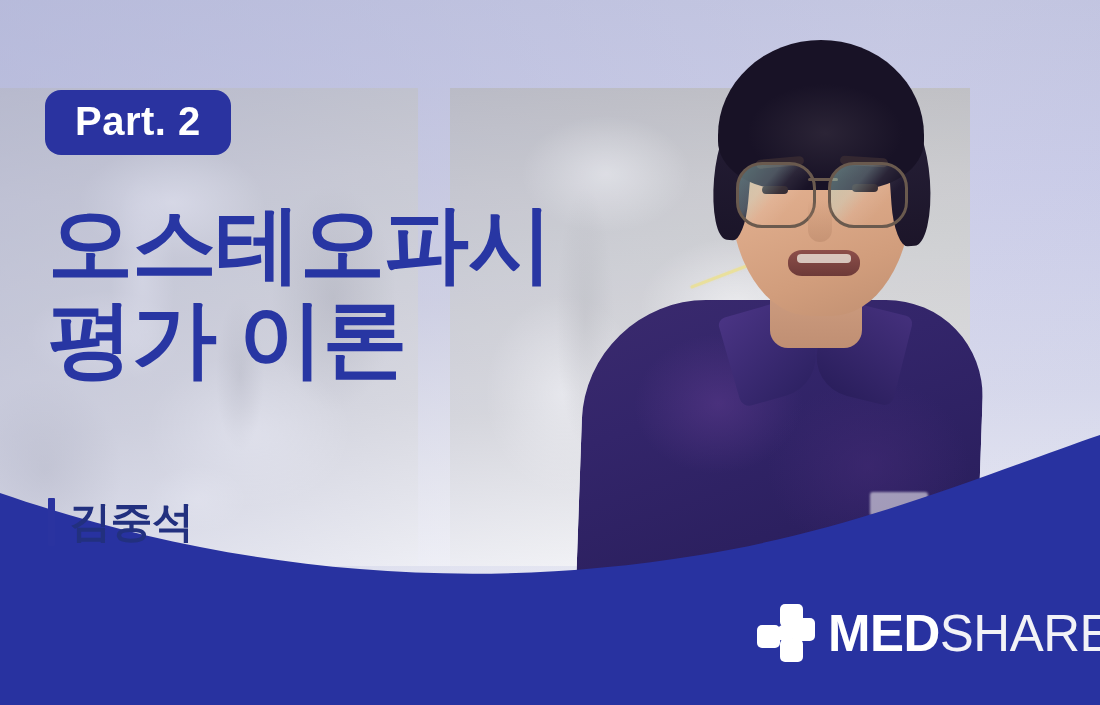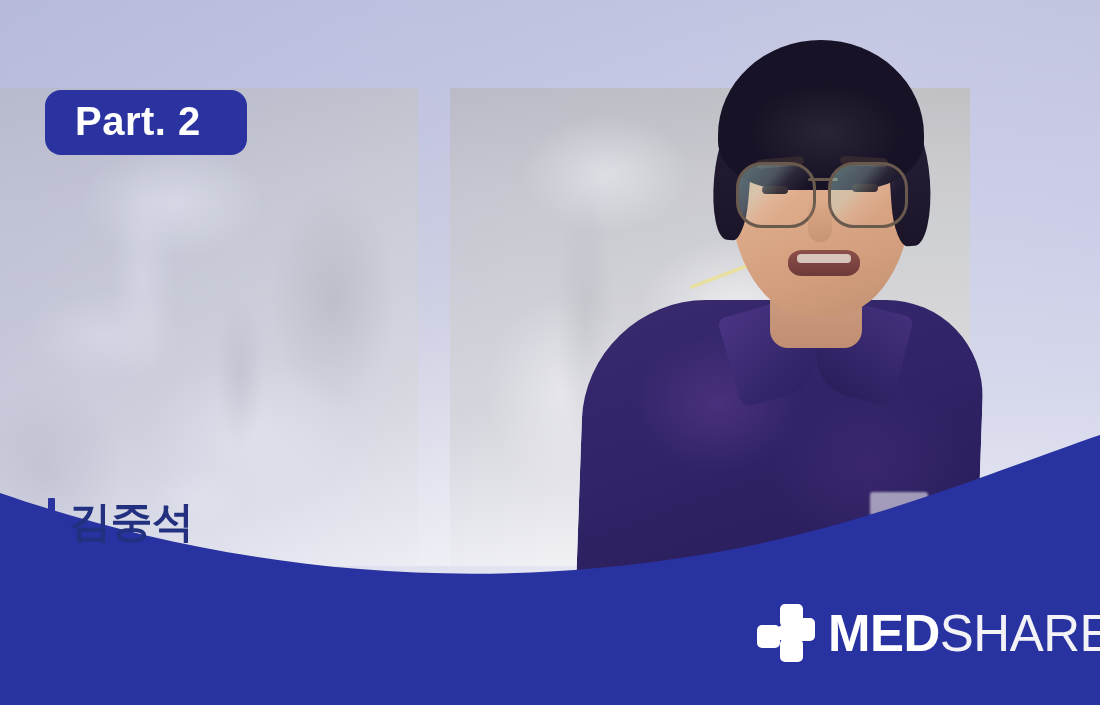--- a/index.html
+++ b/index.html
@@ -129,21 +129,21 @@
   .p-logo{position:absolute;left:310px;top:492px;width:58px;height:24px;
     background:rgba(255,255,255,.55);border-radius:3px;filter:blur(1.1px);}
 
   
   .swoosh{position:absolute;left:0;bottom:0;width:1100px;height:300px;}
 
   
   .badge{
     position:absolute;left:45px;top:90px;
     background:#2a33a0;color:#fff;border-radius:16px;
-    padding:11px 46px 14px 30px;
+    padding:11px 30px 14px 30px;
     font-size:40px;font-weight:700;letter-spacing:.5px;line-height:1;
   }
   .title{
     position:absolute;left:48px;top:196px;width:640px;
     color:#2836a3;font-size:85px;font-weight:800;line-height:1.12;
     letter-spacing:-1px;
   }
   .title .ln{display:block;}
   .speaker{
     position:absolute;left:48px;top:494px;
@@ -213,20 +213,24 @@
       <div class="p-teeth" style="position:absolute;left:9px;top:4px;"></div>
     </div>
   </div>
 
   <svg class="swoosh" viewBox="0 0 1100 300" preserveAspectRatio="none">
     <path d="M0,88 C180,150 420,196 700,150 C860,124 1000,64 1100,30 L1100,300 L0,300 Z" fill="#2832a0"></path>
   </svg>
 
   <div class="badge">Part. 2</div>
 
+  <div class="title">
+    <span class="ln">오스테오파시</span>
+    <span class="ln">평가 이론</span>
+  </div>
 
   <div class="speaker">
     <span class="bar"></span>
     <span class="nm">김중석</span>
   </div>
 
   <div class="brand">
     <span class="mark">
       <i class="m-top"></i>
       <i class="m-left"></i>

